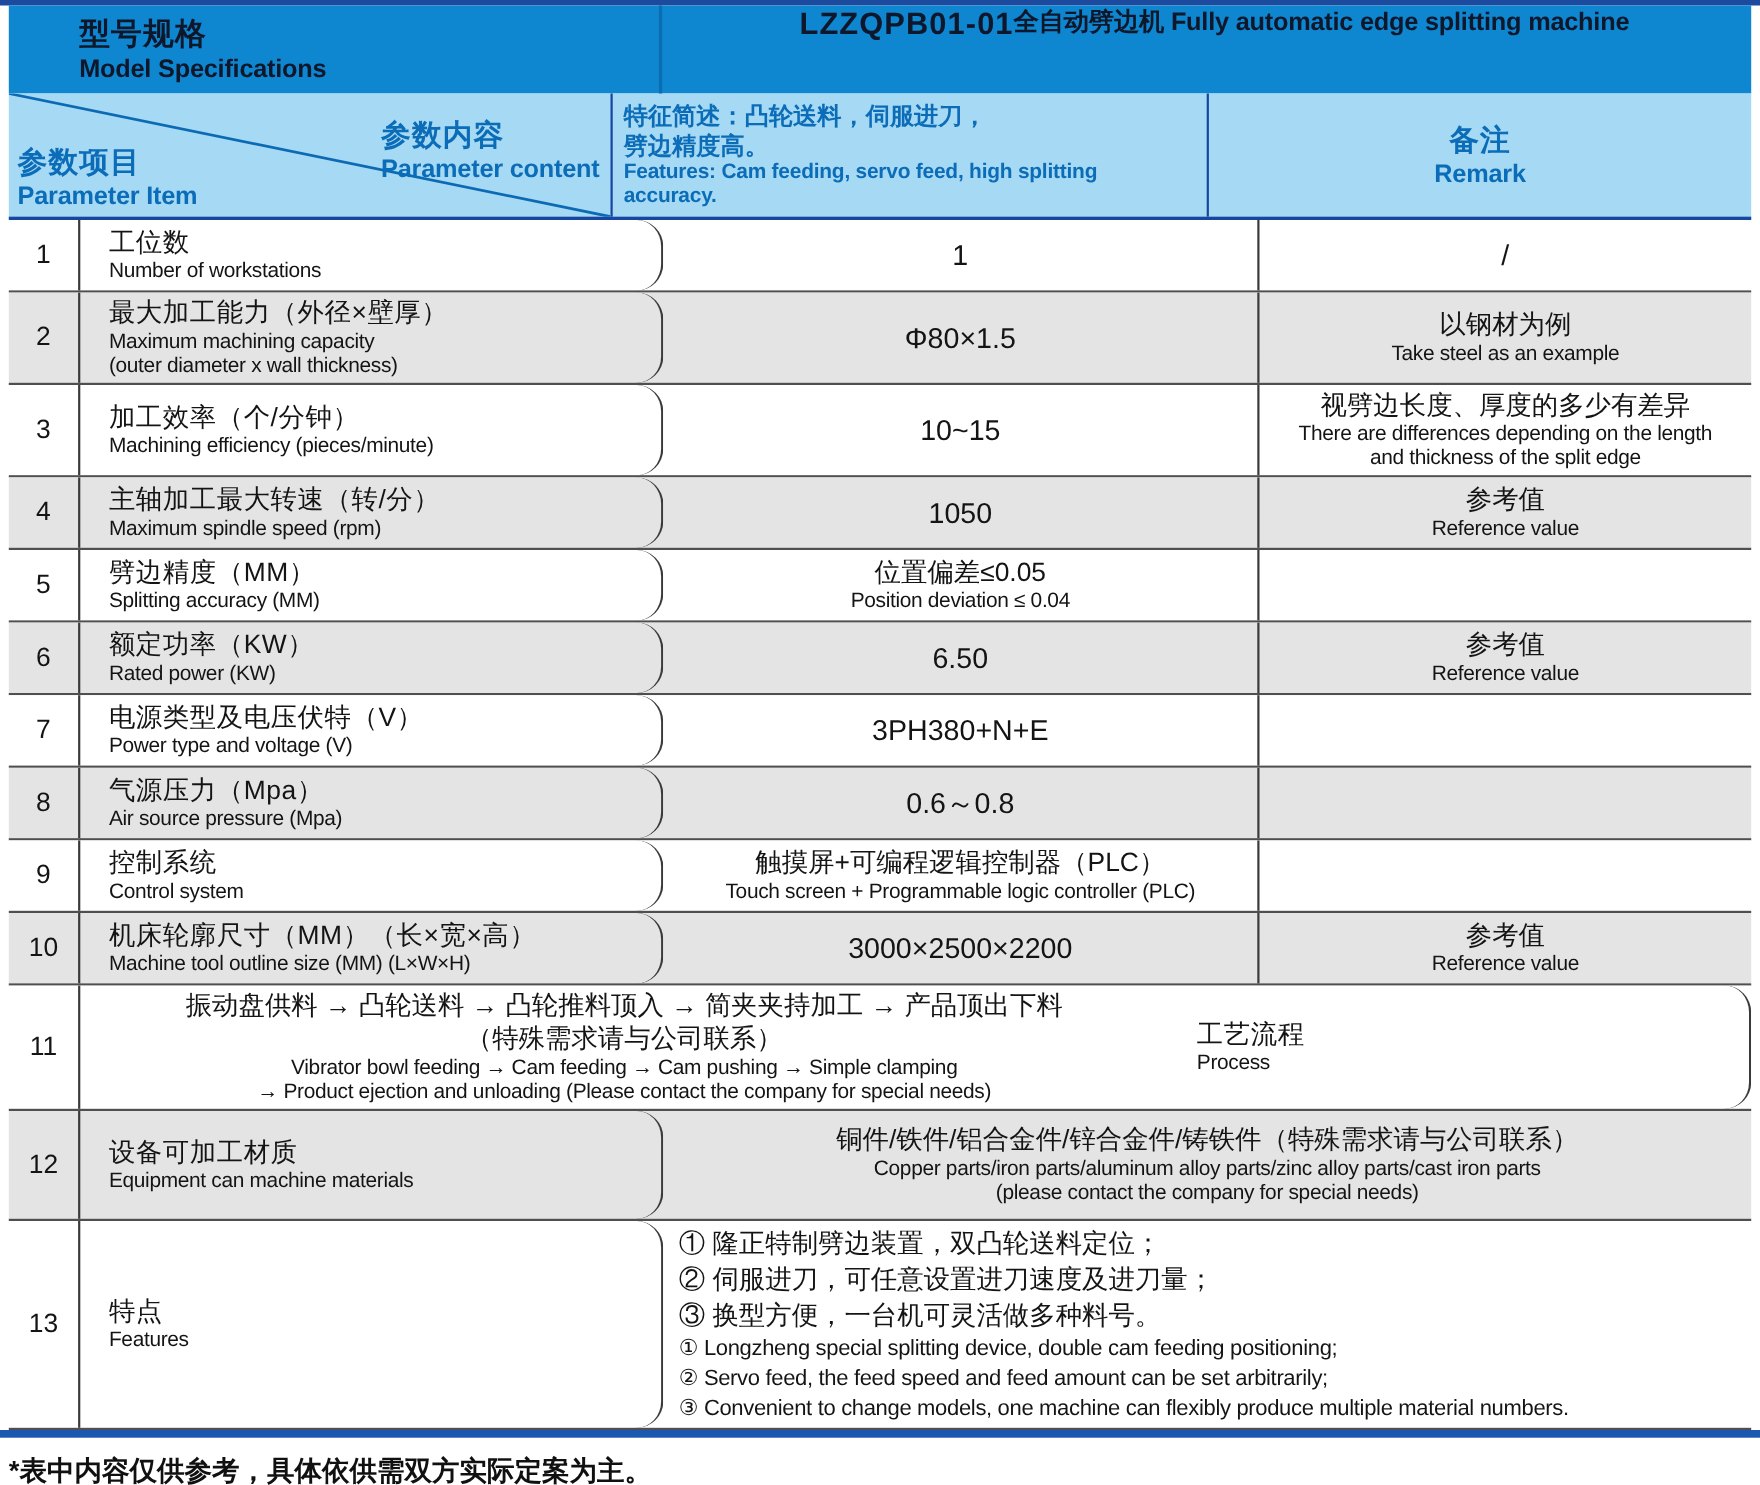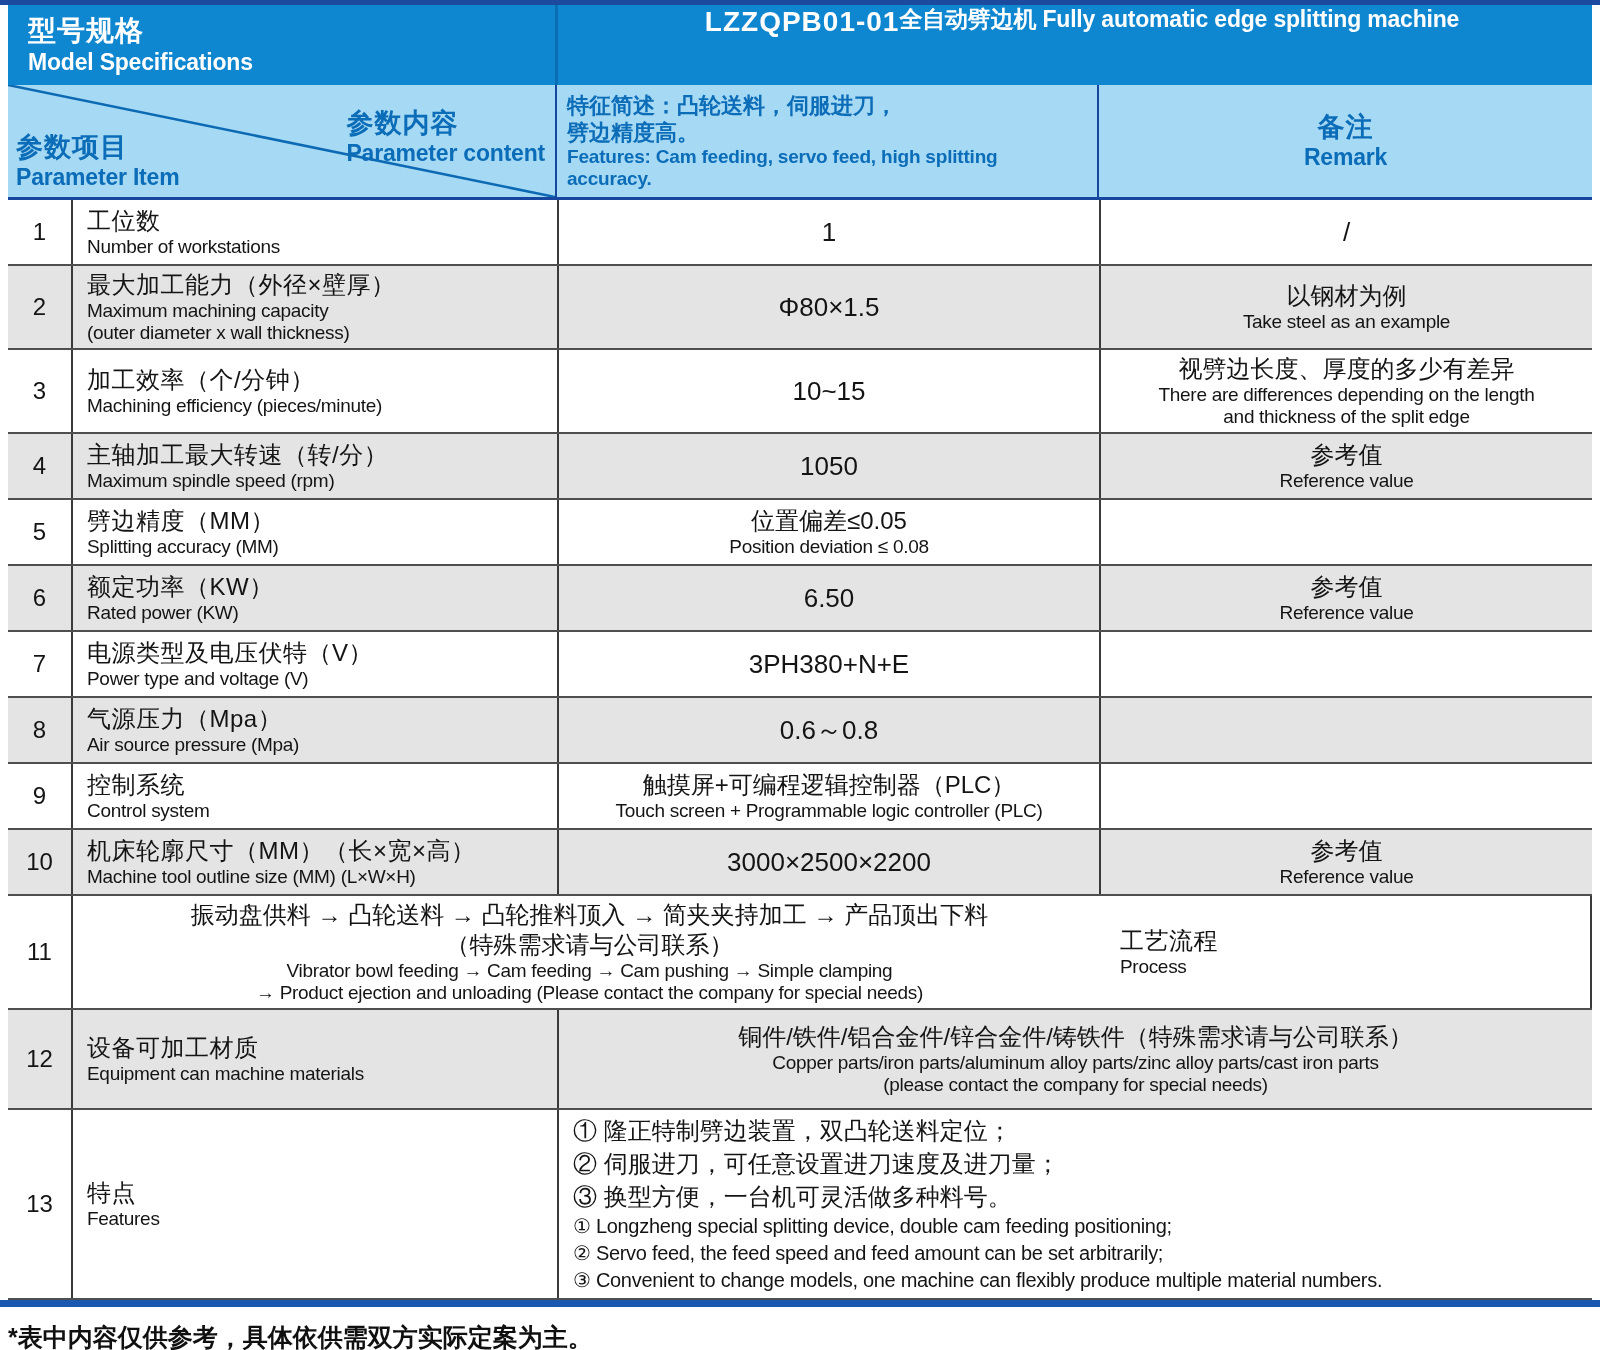--- a/index.html
+++ b/index.html
@@ -9,21 +9,21 @@
     font-family: "Liberation Sans", sans-serif;
     color: #141414;
     overflow: hidden;
     position: relative;
   }
   .top-rule { height: 5px; background: #1b4a9e; }
   .bottom-rule { height: 7px; background: #1b58b0; }
   .sheet { padding: 0 8px; }
 
   
-  .hdr1 { display: flex; background: #0e86d0; height: 80px; color: #ffffff; }
+  .hdr1 { display: flex; background: #0e86d0; height: 80px; color: #0f172a; padding-left: 44px; }
   .hdr1 .cA { width: 547px; display: flex; flex-direction: column; justify-content: center; padding-left: 20px; }
   .hdr1 .cB { flex: 1; border-left: 3px solid #0a6fb2; display: flex; flex-direction: row; justify-content: center; padding-left: 14px; }
   .hdr1 .cn { font-size: 28px; font-weight: bold; letter-spacing: 1px; line-height: 34px; }
   .hdr1 .en { font-size: 23px; font-weight: bold; line-height: 28px; letter-spacing: -0.2px; }
 
   
   .hdr2 { display: flex; background: #a6d9f3; min-height: 113px; color: #0b6cb8; border-bottom: 3px solid #17469e; }
   .hdr2 .dA { width: 547px; position: relative; }
   .hdr2 .dA svg { position: absolute; inset: 0; width: 100%; height: 100%; }
   .hdr2 .dB { width: 542px; border-left: 2px solid #17469e; padding: 7px 10px; }
@@ -35,21 +35,21 @@
   .feat-cn { font-size: 22px; font-weight: bold; line-height: 27px; white-space: pre-line; }
   .feat-en { font-size: 19px; font-weight: bold; line-height: 22px; white-space: pre-line; letter-spacing: -0.2px; }
 
   
   .tbody .trow { display: flex; min-height: 66px; border-bottom: 2px solid #4f4f4f; background: #ffffff; }
   .tbody .trow:nth-child(even) { background: #e4e4e4; }
   .tbody .trow:nth-child(11) { min-height: 110px; }
   .tbody .trow:nth-child(12) { min-height: 100px; }
   .tbody .trow:nth-child(13) { min-height: 152px; }
   .c-num { width: 65px; border-right: 2px solid #3a3a3a; display: flex; align-items: center; justify-content: center; font-size: 26px; color: #1c1c1c; flex: none; }
-  .c-item { width: 486px; border-right: 2px solid #3a3a3a; display: flex; flex-direction: column; justify-content: center; padding: 4px 8px 4px 14px; flex: none; }
+  .c-item { width: 530px; border-right: 2px solid #3a3a3a; display: flex; flex-direction: column; justify-content: center; padding: 4px 8px 4px 26px; flex: none; border-radius: 24px; }
   .c-value { width: 542px; border-right: 2px solid #3a3a3a; display: flex; flex-direction: column; justify-content: center; align-items: center; text-align: center; padding: 4px 8px; flex: none; }
   .c-remark { flex: 1; display: flex; flex-direction: column; justify-content: center; align-items: center; text-align: center; padding: 4px 8px; }
   .trow.span .c-value { flex: 1; width: auto; border-right: none; }
   .tbody .trow:nth-child(13) .c-value { align-items: flex-start; text-align: left; padding-left: 14px; }
 
   .cell .cn { font-size: 24px; line-height: 30px; color: #141414; white-space: pre-line; }
   .cell .en { font-size: 19px; line-height: 22px; color: #141414; white-space: pre-line; letter-spacing: -0.3px; }
   .c-item .cn { letter-spacing: 0.5px; }
   .c-value .cn:only-child, .c-remark .cn:only-child { font-size: 26px; }
   .tbody .trow:nth-child(13) .c-value .cn { line-height: 33px; }
@@ -177,21 +177,21 @@
       <div class="trow">
     <div class="cell c-num">
       <span class="cn">5</span>
     </div>
     <div class="cell c-item">
       <div class="cn">劈边精度（MM）</div>
       <div class="en">Splitting accuracy (MM)</div>
     </div>
     <div class="cell c-value">
       <div class="cn">位置偏差≤0.05</div>
-      <div class="en">Position deviation ≤ 0.08</div>
+      <div class="en">Position deviation ≤ 0.04</div>
     </div>
     <div class="cell c-remark">
       
       
     </div>
   </div>
       <div class="trow">
     <div class="cell c-num">
       <span class="cn">6</span>
     </div>

